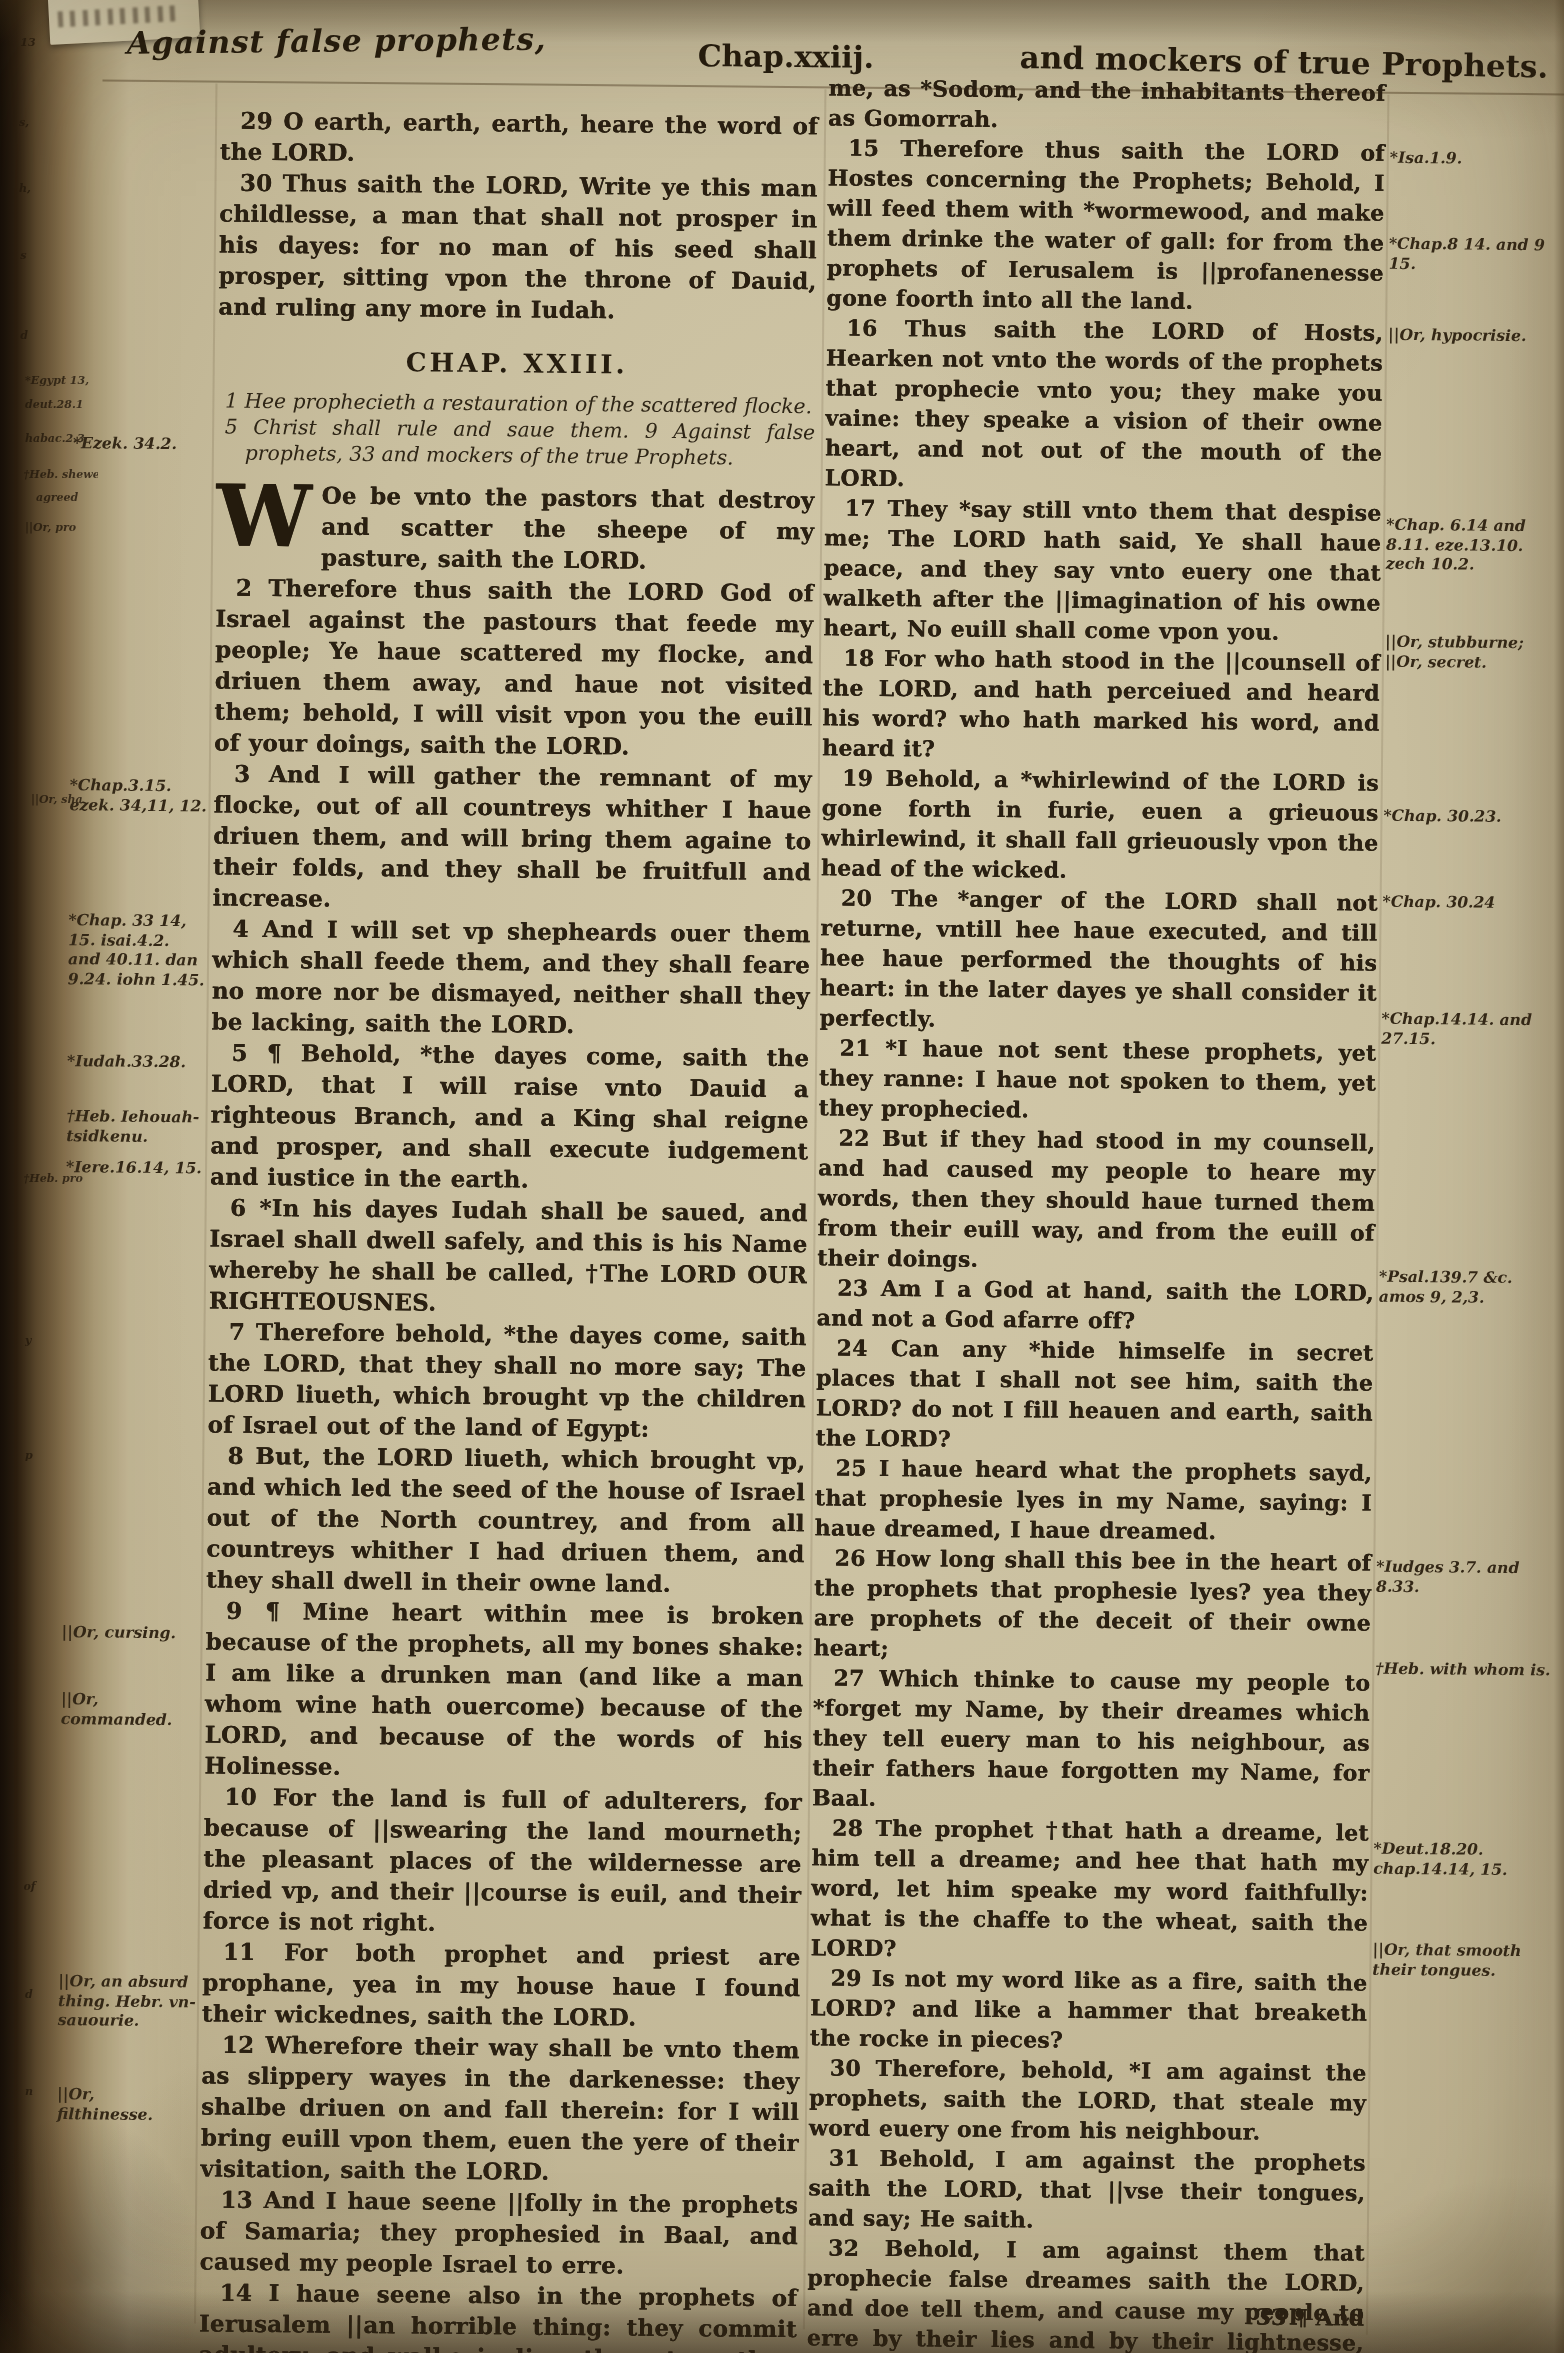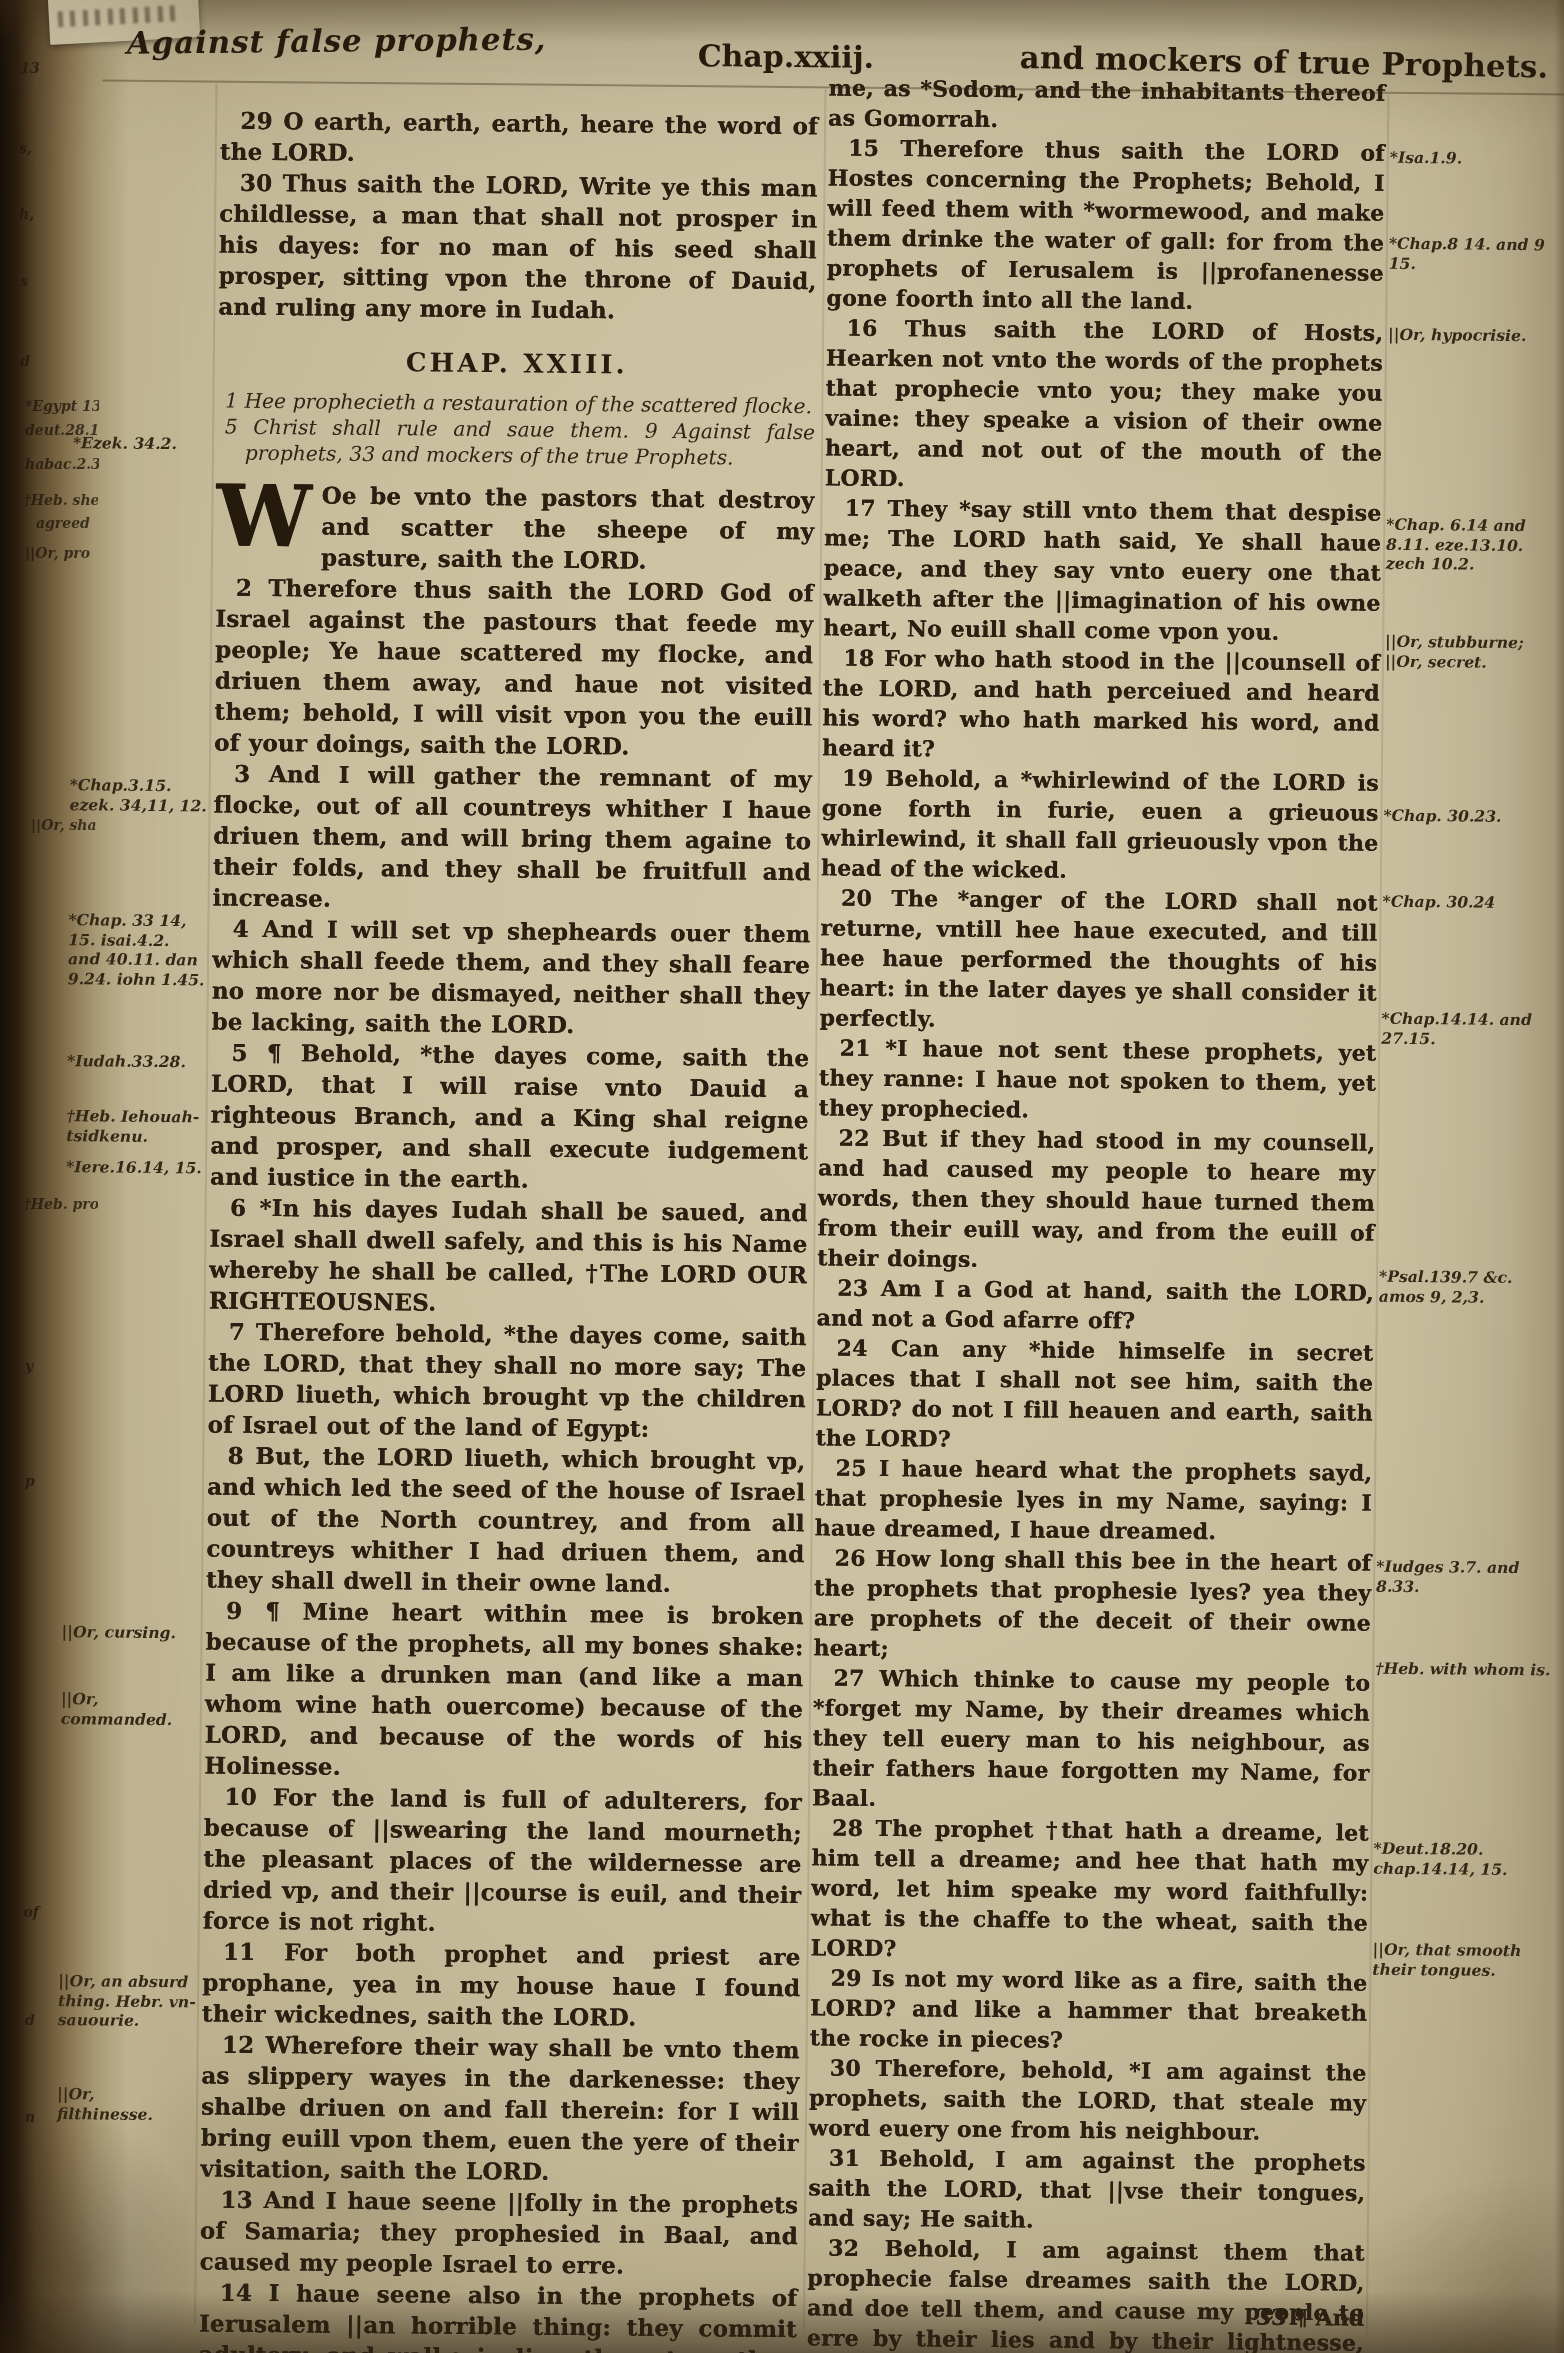--- a/index.html
+++ b/index.html
@@ -40,22 +40,22 @@
   .dropcap{ float:left; font-size:85px; line-height:67px; padding:4.7px 9.4px 0 0; font-weight:700; color:#241b0d; }
   .catchword{ position:absolute; left:818px; top:2299px; width:557px; text-align:right;
               font-size:22px; font-weight:700; color:#2a2012; text-shadow:0.2px 0 0 currentColor; }
 
   
   .mnote{ position:absolute; font-size:15.6px; line-height:19.6px; font-style:italic; font-weight:600; color:#342817; }
   .mnote-left{ left:66px; width:138px; }
   .mnote-right{ left:1380px; width:178px; }
 
   
-  .efrag{ position:absolute; font-size:14px; font-style:italic; font-weight:600;
-          color:rgba(32,22,10,0.78); white-space:nowrap; width:74px; overflow:hidden;margin-top:24px; }
+  .efrag{ position:absolute; font-size:11px; font-style:italic; font-weight:600;
+          color:rgba(32,22,10,0.78); white-space:nowrap; width:74px; overflow:hidden; }
   .corner-scrap{ position:absolute; left:49px; top:-6.3px; width:150px; height:47px;
                  background:linear-gradient(100deg,#e0d8ba,#c7bd9c);
                  transform:rotate(-3deg); border-radius:0 0 6.3px 1.6px;
                  box-shadow:0 2.3px 6.3px rgba(0,0,0,0.45); overflow:hidden; }
   .corner-scrap::after{ content:""; position:absolute; left:9.4px; top:14px; width:117px; height:15.6px;
                  background:repeating-linear-gradient(90deg, rgba(40,28,14,0.45) 0 4.7px, rgba(40,28,14,0) 4.7px 12.5px);
                  filter:blur(0.8px); }
 
   .stain{ position:absolute; border-radius:50%; pointer-events:none; }
   .vignette{ position:absolute; inset:0; box-shadow:inset 0 0 164px rgba(55,40,20,0.35); pointer-events:none; }

